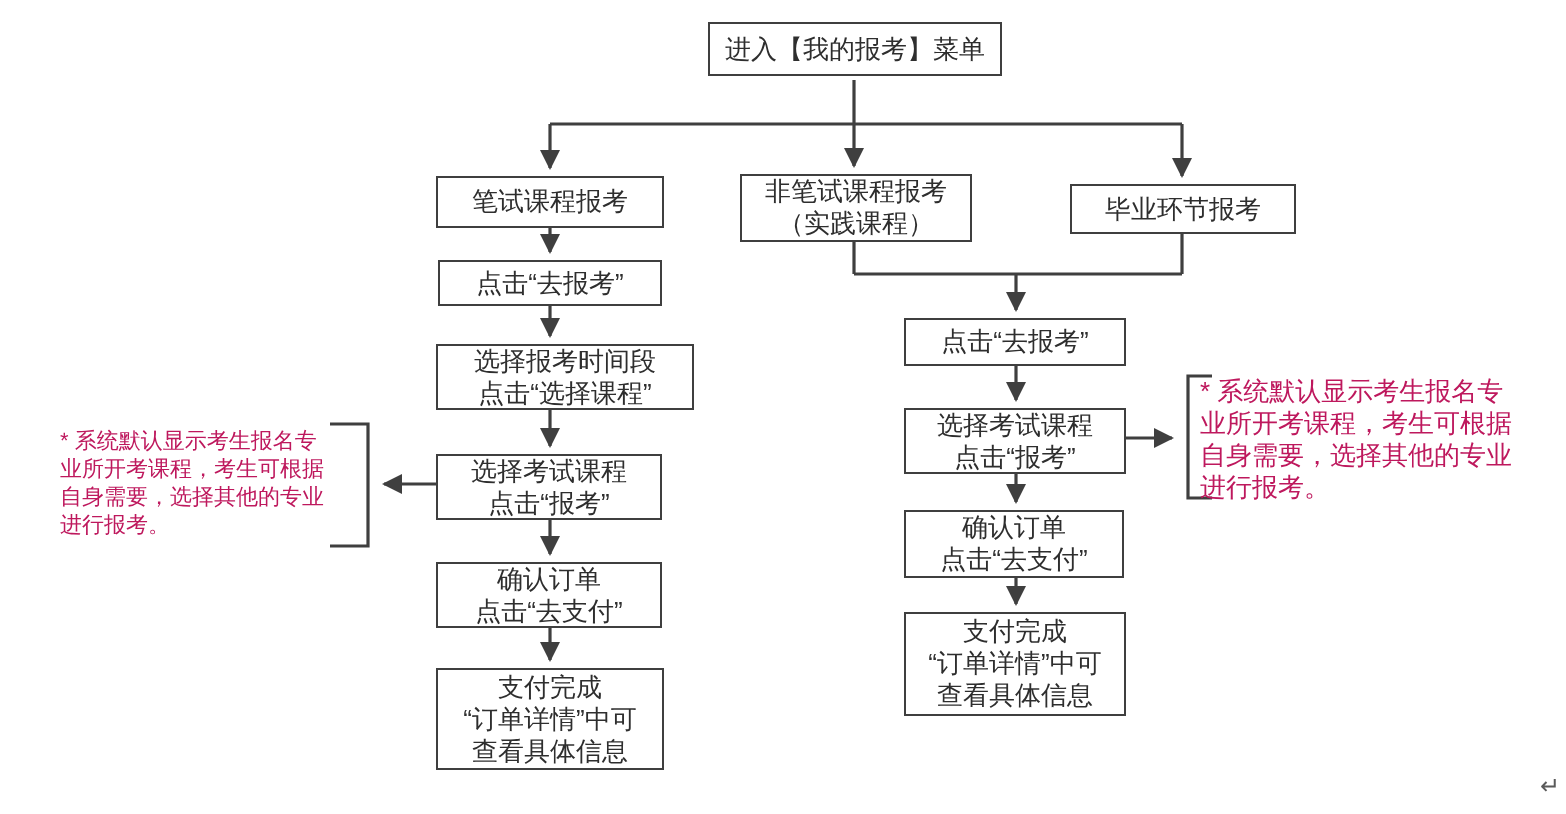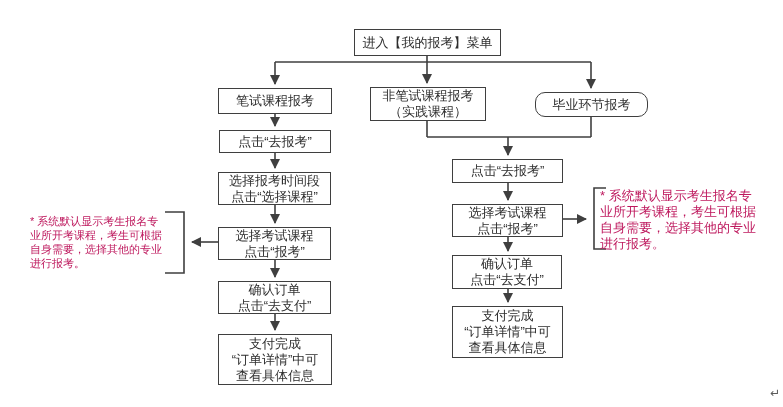--- a/index.html
+++ b/index.html
@@ -16,26 +16,26 @@
   .note{
     position:absolute;white-space:pre-line;text-align:left;color:#be185d;
   }
   .note-left{left:30px;top:214px;width:142px;font-size:11px;line-height:14px;}
   .note-right{left:600px;top:188px;width:180px;font-size:13px;line-height:16px;}
   .return-mark{
     position:absolute;left:770px;top:386px;font-size:12px;color:#5a5a5a;
     font-family:"DejaVu Sans",sans-serif;
   }
   
-  .n-start{left:354px;top:29px;width:147px;height:27px;}
+  .n-start{left:354px;top:11px;width:147px;height:27px;}
   .n-written{left:218px;top:88px;width:114px;height:26px;}
   .n-nonwritten{left:370px;top:87px;width:116px;height:34px;}
-  .n-graduation{left:535px;top:92px;width:113px;height:25px;border-radius:10px;}
+  .n-graduation{left:535px;top:92px;width:113px;height:25px;}
   .n-l1{left:219px;top:130px;width:112px;height:23px;}
-  .n-l2{left:218px;top:172px;width:113px;height:33px;}
+  .n-l2{left:218px;top:172px;width:129px;height:33px;}
   .n-l3{left:218px;top:227px;width:113px;height:33px;}
   .n-l4{left:218px;top:281px;width:113px;height:33px;}
   .n-l5{left:218px;top:334px;width:114px;height:51px;}
   .n-m1{left:452px;top:159px;width:111px;height:24px;}
   .n-m2{left:452px;top:204px;width:111px;height:33px;}
   .n-m3{left:452px;top:255px;width:110px;height:34px;}
   .n-m4{left:452px;top:306px;width:111px;height:52px;}
 </style>
 </head>
 <body>

